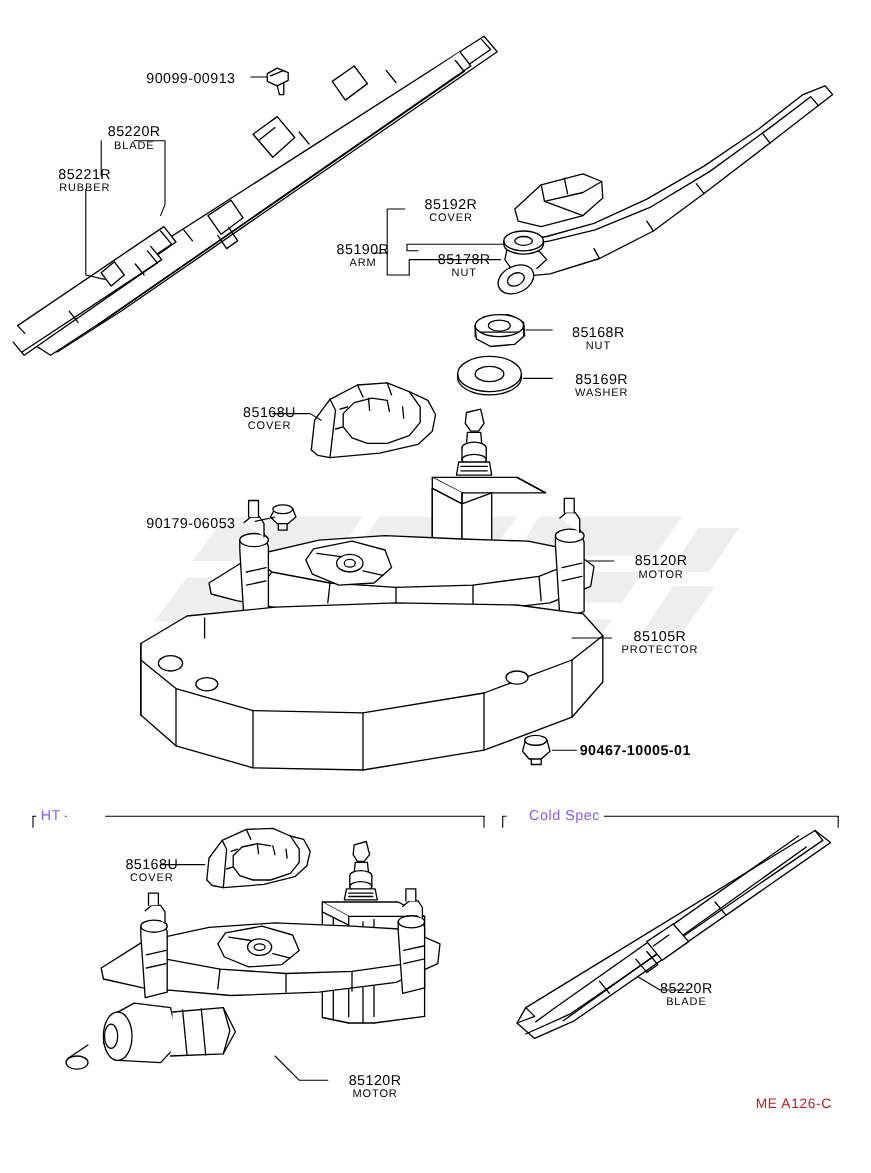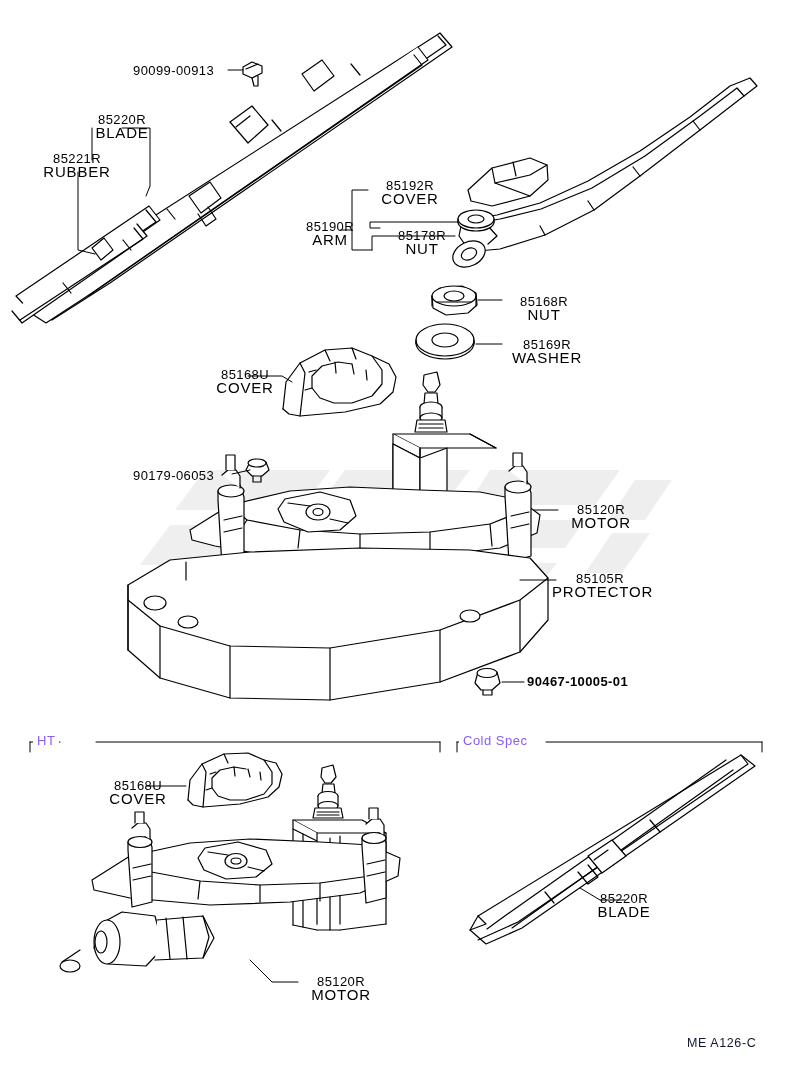--- a/index.html
+++ b/index.html
@@ -31,39 +31,38 @@
     white-space: nowrap;
     letter-spacing: 0.4px;
   }
   .lbl .num {
     display: block;
     font-size: 13px;
     line-height: 14px;
   }
   .lbl .sub {
     display: block;
-    font-size: 15px;
+    font-size: 10px;
     line-height: 11px;
     letter-spacing: 0.8px;
   }
   .lbl.ctr { text-align: center; }
   .section-title {
     position: absolute;
     font-size: 13px;
     color: #8b5cf6;
     background: #fff;
     padding: 0 4px;
     letter-spacing: 0.5px;
   }
   .footer-code {
     position: absolute;
     font-size: 12.5px;
     letter-spacing: 0.6px;
-    color: #0f172a;
-    margin-top: 40px;
+    color: #b91c1c;
   }
 </style>
 </head>
 <body>
 
 <div id="page">
 
   <svg id="artwork" viewBox="0 0 792 1066" xmlns="http://www.w3.org/2000/svg">
     <defs>
       <g id="hatch"></g>
@@ -448,17 +447,17 @@
     <span class="sub">MOTOR</span>
   </div>
 
   <div class="lbl ctr" style="left:585px; top:892px; width:78px;">
     <span class="num">85220R</span>
     <span class="sub">BLADE</span>
   </div>
 
   <div class="section-title" style="left:33px; top:733px;">HT</div>
 
-  <div class="section-title" style="left:459px; top:733px;">Cold Spec</div>
+  <div class="section-title" style="left:477px; top:733px;">Cold Spec</div>
 
   <div class="footer-code" style="left:687px; top:996px;">ME A126-C</div>
 
 </div>
 
 </body></html>

